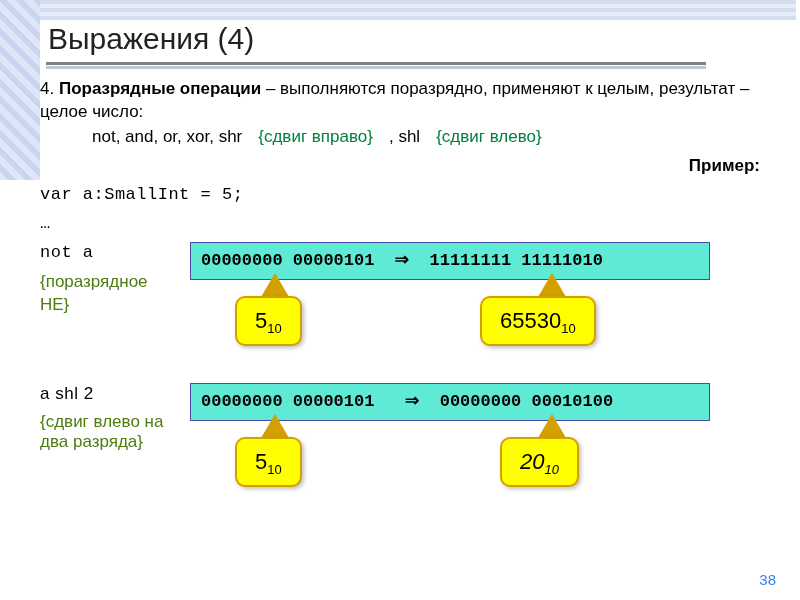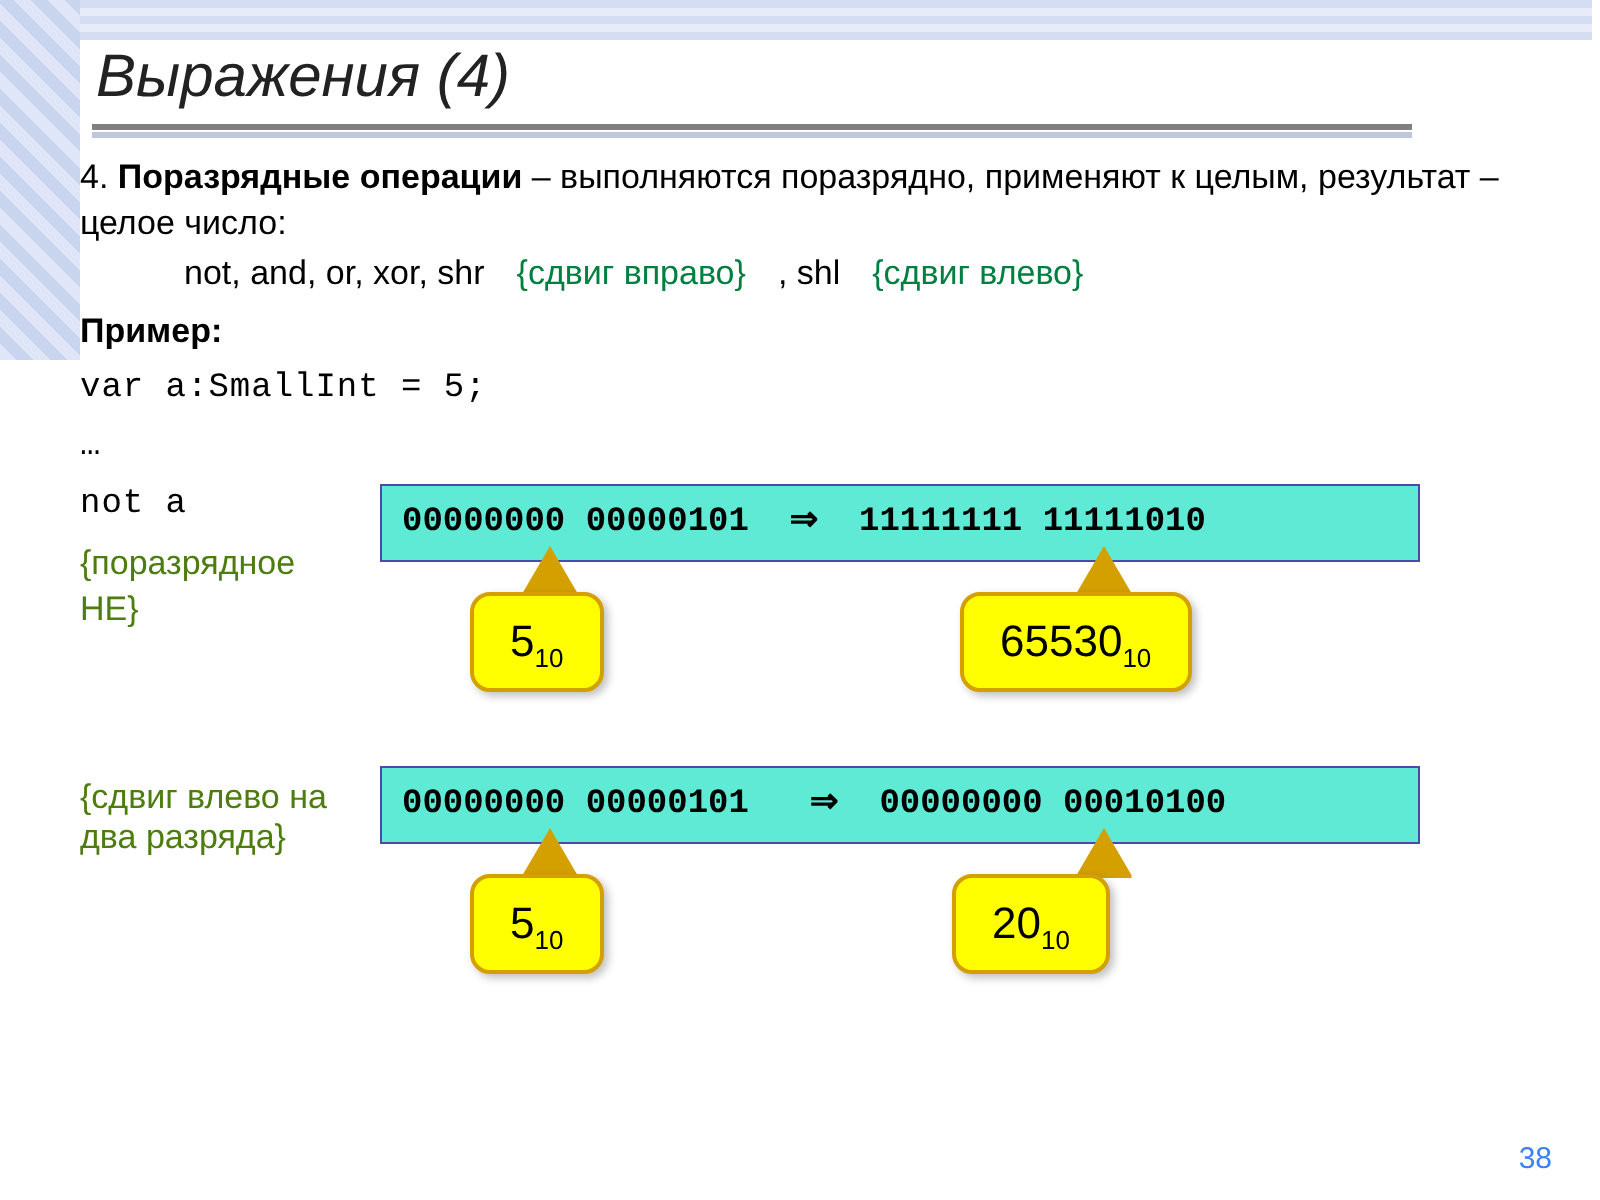--- a/index.html
+++ b/index.html
@@ -18,35 +18,35 @@
   .deco-top {
     position: absolute;
     left: 16px; top: -10px; width: 780px; height: 30px;
     background: repeating-linear-gradient(0deg,#b7c6e8 0 4px,#d6dff3 4px 8px);
     opacity:.6;
   }
   .title-wrap {
     position: absolute; left: 48px; top: 22px;
   }
   .title {
-    font-size: 30px; color: #222; font-style: italic;
+    font-size: 30px; color: #222;
   }
   .title-underline {
     position: absolute; left: 46px; top: 62px; width: 660px; height: 3px;
     background: #808080;
     box-shadow: 0 4px 0 #c0c7d8;
   }
   .content {
     position: absolute; left: 40px; top: 78px; width: 720px;
     font-size: 17px; color: #000; line-height: 1.35;
   }
   .para { margin-bottom: 6px; }
   .indent { padding-left: 36px; display: block; }
   .green { color: #008040; }
-  .bold { font-weight: bold; }
+  .bold { font-weight: bold; text-align: right; }
   .mono { font-family: "Courier New", monospace; letter-spacing: .5px; }
   .row1, .row2 { display:inline-block;margin-left:16px; }
 
   .diagram {
     position: relative; height: 135px; margin-top: 6px;
   }
   .label-col {
     position: absolute; left: 0; top: 0; width: 130px;
     font-family: "Courier New", monospace; font-size: 17px;
   }
@@ -133,31 +133,32 @@
       <span>5</span><span class="sub">10</span>
     </div>
     <div class="pointer" style="left:500px; top:34px;"></div>
     <div class="callout" style="left:440px; top:54px;">
       <span>65530</span><span class="sub">10</span>
     </div>
   </div>
 
   <div class="diagram" style="height:150px">
     <div class="label-col">
+      <div class="mono" style="font-family:Arial">a shl 2</div>
       <div class="label-note" style="line-height:1.2">{сдвиг влево  на два разряда}</div>
     </div>
     <div class="box">
       <span>00000000 00000101</span>
       &nbsp;&nbsp;<span class="arrow-sym">⇒</span>&nbsp;
       <span>00000000 00010100</span>
     </div>
     <div class="pointer" style="left:223px; top:34px;"></div>
     <div class="callout" style="left:195px; top:54px;">
       <span>5</span><span class="sub">10</span>
     </div>
     <div class="pointer" style="left:500px; top:34px;"></div>
-    <div class="callout" style="left:436px; top:54px;">
+    <div class="callout" style="left:460px; top:54px;font-style:italic;">
       <span>20</span><span class="sub">10</span>
     </div>
   </div>
 </div>
 
 <div class="pagenum">38</div>
 
 </body></html>

